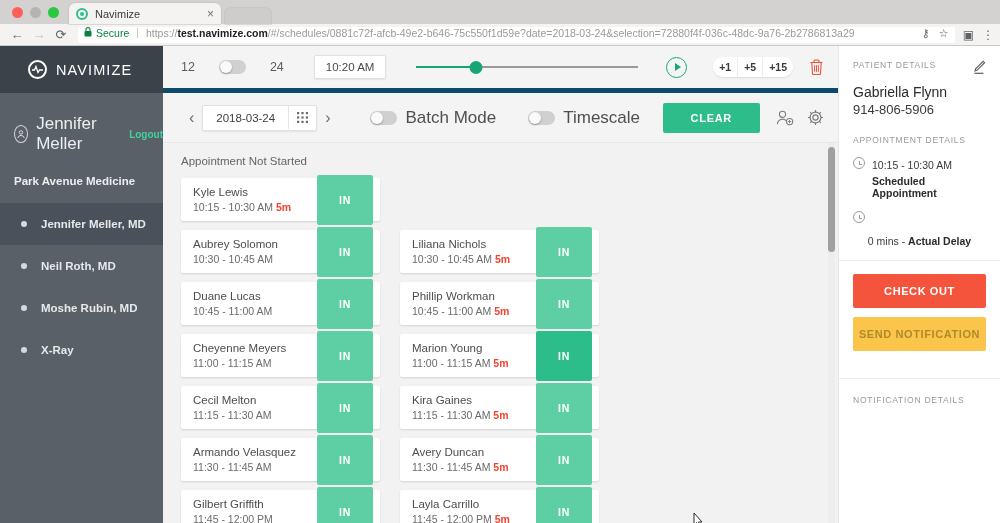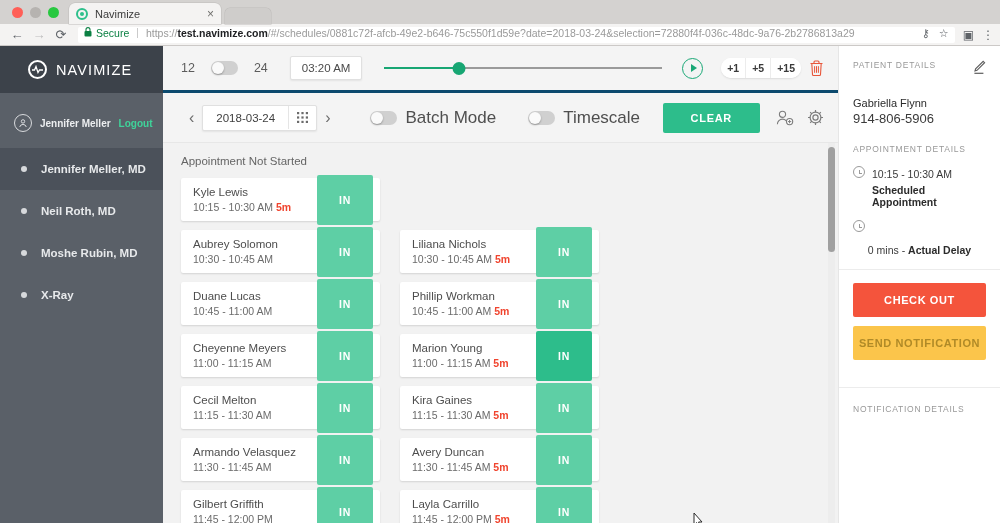--- a/index.html
+++ b/index.html
@@ -77,38 +77,38 @@
     height: 47px; background: #3c424a; display: flex; align-items: center;
     gap: 9px; padding-left: 28px;
   }
   .brand-mark { width: 19px; height: 19px; border-radius: 50%; border: 2px solid #fff;
     position: relative; display:flex;align-items:center;justify-content:center; }
   .brand-mark svg { display:block; }
   .brand-txt { color: #fff; font-size: 14.5px; letter-spacing: 1.1px; font-weight: 400; }
   .user-row { display: flex; align-items: center; gap: 8px; padding: 21px 0 0 14px; }
   .user-ic { width: 18px; height: 18px; border-radius: 50%; border: 1.4px solid #d8dadd;
     display:flex;align-items:center;justify-content:center; }
-  .user-name { color: #eceef0; font-size: 10px; font-weight: 700; }
+  .user-name { color: #eceef0; font-size: 17px; font-weight: 400; }
   .logout { color: #3fd39a; font-size: 10px; font-weight: 700; cursor: pointer; }
   .practice { color: #eceef0; font-size: 11.5px; font-weight: 700; padding: 21px 0 0 14px; }
   .prov-list { margin-top: 16px; }
   .prov {
     height: 42px; display: flex; align-items: center; gap: 14px;
     padding-left: 21px; cursor: pointer;
   }
   .prov.active { background: #4b515a; }
   .prov .bullet { width: 6px; height: 6px; border-radius: 50%; background: #d7d9dc; flex:0 0 auto;}
   .prov .lbl { color: #e7e9eb; font-size: 11.5px; font-weight: 700; }
 
   
   .center { flex: 1; display: flex; flex-direction: column; background: #f2f2f2; min-width: 0; }
 
   .topbar {
     height: 47px; background: #f4f4f4; display: flex; align-items: center;
-    padding: 0 14px 0 18px; gap: 8px; border-bottom: 3px solid #0c4a6e;
+    padding: 0 14px 0 18px; gap: 16px; border-bottom: 5px solid #0c4a6e;
   }
   .tg-label { font-size: 12.5px; color: #5c5c5c; }
   .toggle {
     width: 27px; height: 14px; border-radius: 8px; background: #d0d0d0;
     position: relative; margin: 0 8px; cursor: pointer; flex: 0 0 auto;
   }
   .toggle i {
     position: absolute; left: 1px; top: 1px; width: 12px; height: 12px;
     background: #fafafa; border-radius: 50%; box-shadow: 0 1px 2px rgba(0,0,0,.3); display:block;
   }
@@ -182,21 +182,21 @@
   }
   .cursor-hand { position: absolute; left: 529px; top: 370px; width: 14px; height: 18px; pointer-events: none; }
 
   
   .rpanel { width: 162px; flex: 0 0 162px; background: #fff; border-left: 1px solid #e6e6e6;
     display: flex; flex-direction: column; }
   .rp-sec { padding: 14px 14px 0 14px; }
   .rp-label { font-size: 8.5px; letter-spacing: .75px; color: #989898; font-weight: 400; }
   .rp-head { display: flex; align-items: flex-start; justify-content: space-between; }
   .rp-edit { cursor: pointer; display: flex; }
-  .rp-pname { font-size: 11px; color: #2b2b2b; margin-top: 22px; font-weight: 400; }
+  .rp-pname { font-size: 14px; color: #2b2b2b; margin-top: 9px; font-weight: 400; }
   .rp-phone { font-size: 13px; color: #3a3a3a; margin-top: 2px; }
   .rp-divider { height: 1px; background: #ececec; margin: 13px 0 0 0; }
   .rp-item { display: flex; gap: 7px; margin-top: 10px; }
   .rp-clock { width: 12px; height: 12px; border-radius: 50%; border: 1px solid #9a9a9a;
     flex: 0 0 auto; margin-top: 2px; position: relative; }
   .rp-clock:before { content:""; position:absolute; left:5px; top:2.5px; width:1px; height:4px; background:#9a9a9a;}
   .rp-clock:after { content:""; position:absolute; left:5px; top:5.5px; width:3px; height:1px; background:#9a9a9a;}
   .rp-t1 { font-size: 10.5px; color: #3a3a3a; }
   .rp-t2 { font-size: 10.5px; color: #2b2b2b; font-weight: 700; margin-top: 2px; }
   .rp-delay { font-size: 10.5px; color: #3a3a3a; text-align: center; margin: 12px 0 0 0; }
@@ -268,20 +268,21 @@
       <div class="user-row">
         <span class="user-ic">
           <svg width="10" height="10" viewBox="0 0 10 10">
               <circle cx="5" cy="3.4" r="1.7" fill="none" stroke="#d8dadd" stroke-width="1"></circle>
               <path d="M1.7 9a3.4 3.4 0 0 1 6.6 0" fill="none" stroke="#d8dadd" stroke-width="1"></path>
             </svg>
         </span>
         <span class="user-name">Jennifer Meller</span>
         <span class="logout">Logout</span>
       </div>
+      <div class="practice">Park Avenue Medicine</div>
       <div class="prov-list">
         <div class="prov active">
           <span class="bullet"></span>
           <span class="lbl">Jennifer Meller, MD</span>
         </div>
         <div class="prov">
           <span class="bullet"></span>
           <span class="lbl">Neil Roth, MD</span>
         </div>
         <div class="prov">
@@ -296,21 +297,21 @@
     </div>
 
     <div class="center">
 
       <div class="topbar">
         <span class="tg-label">12</span>
         <span class="toggle">
             <i></i>
           </span>
         <span class="tg-label">24</span>
-        <span class="timebox">03:20 AM</span>
+        <span class="timebox">10:20 AM</span>
         <span class="slider">
           <span class="slider-track"></span>
           <span class="slider-fill"></span>
           <span class="slider-thumb"></span>
         </span>
         <span class="playbtn">
             <span class="tri"></span>
           </span>
         <span class="plusgrp">
           <button>+1</button>

